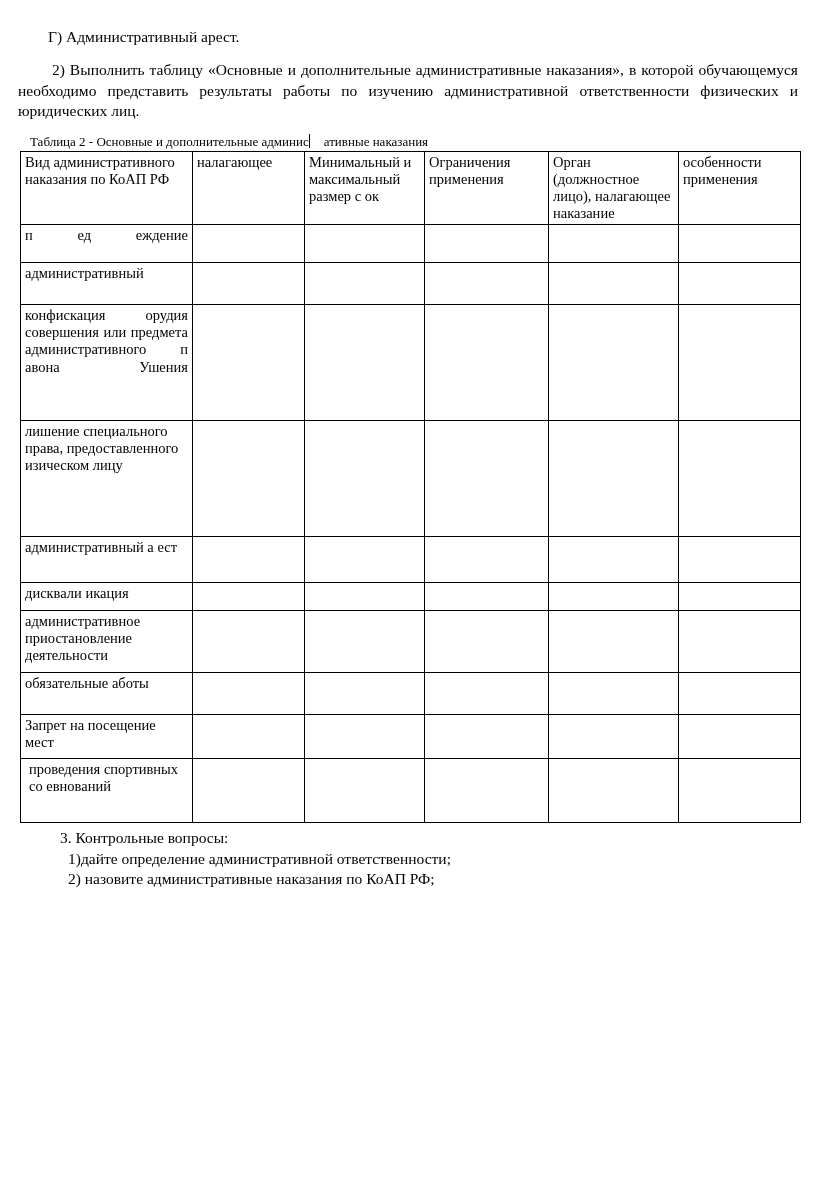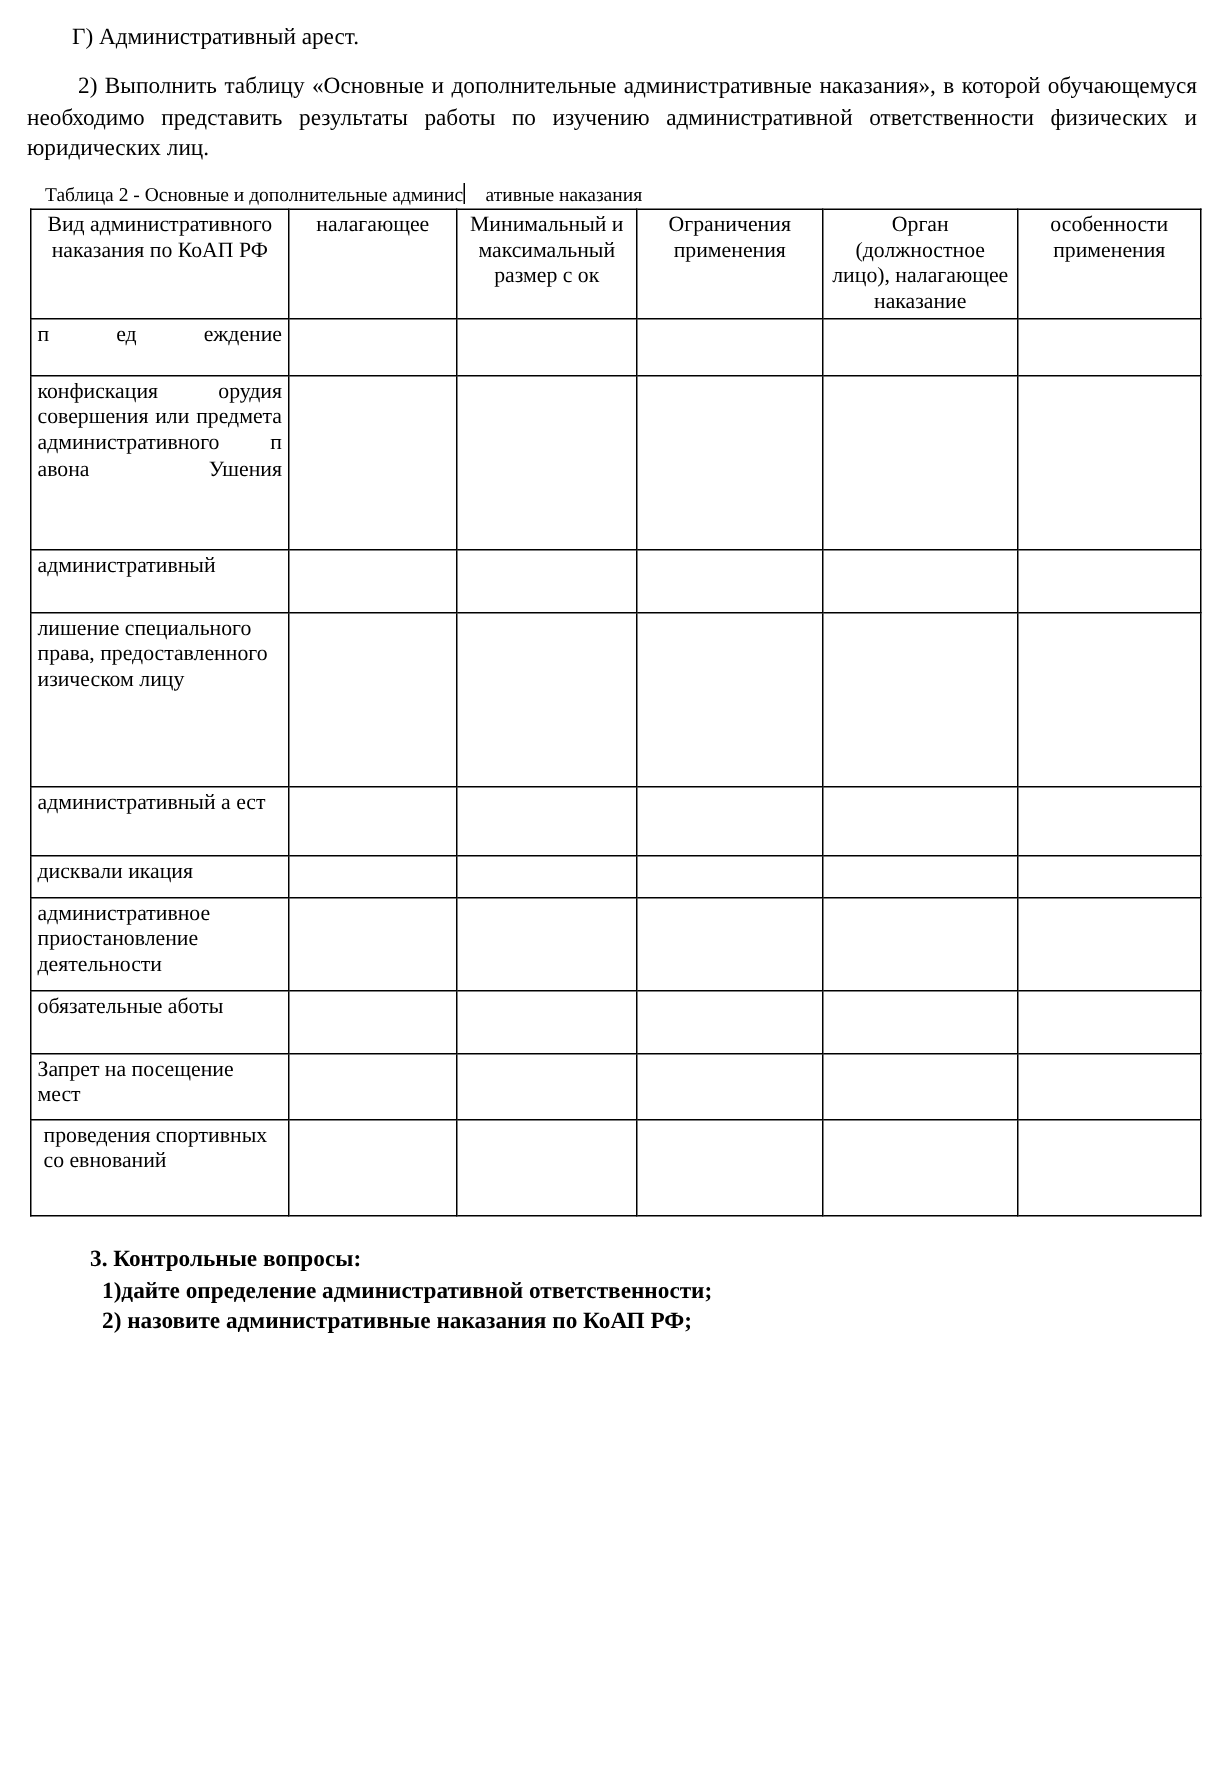--- a/index.html
+++ b/index.html
@@ -25,21 +25,21 @@
   .para {
     font-size: 15.5px;
     line-height: 1.33;
     margin: 0 0 12px 0;
     text-align: justify;
   }
   .para-indent {
     text-indent: 34px;
   }
   .line-g {
-    margin: 8px 0 0 0;
+    margin: 20px 0 0 0;
     padding-left: 30px;
     font-size: 15.5px;
   }
   .gap {
     height: 14px;
   }
   .tbl-caption {
     font-size: 13px;
     padding-left: 12px;
     margin: 6px 0 1px 0;
@@ -61,42 +61,41 @@
   }
   table.main td, table.main th {
     border: 1px solid #000000;
     vertical-align: top;
     padding: 2px 4px 2px 4px;
     font-size: 14.5px;
     line-height: 1.18;
     font-weight: normal;
   }
   table.main thead td {
-    text-align: center;
+    text-align: left;
     vertical-align: top;
   }
   td.hdr-left {
     text-align: left;
   }
   td.rowlabel {
     text-align: justify;
     text-align-last: justify;
     line-height: 1.22;
     padding-top: 1px;
     margin-left: 36px;
   }
   td.rowlabel.nojust {
     text-align: left;
     text-align-last: left;
   }
   .q-block {
-    margin-top: 19px;
+    margin-top: 5px;
     font-size: 15.5px;
     line-height: 1.33;
-    font-weight: bold;
   }
   .q-title {
     padding-left: 42px;
   }
   .q-item {
     padding-left: 50px;
   }
 </style>
 </head>
 <body>
@@ -132,30 +131,30 @@
     </thead>
     <tbody>
       <tr style="height:38px">
         <td class="rowlabel">п ед      еждение</td>
         <td></td>
         <td></td>
         <td></td>
         <td></td>
         <td></td>
       </tr>
+      <tr style="height:42px">
+        <td class="rowlabel nojust">административный</td>
+        <td></td>
+        <td></td>
+        <td></td>
+        <td></td>
+        <td></td>
+      </tr>
       <tr style="height:116px">
         <td class="rowlabel">конфискация орудия совершения или предмета административного п авона Ушения</td>
-        <td></td>
-        <td></td>
-        <td></td>
-        <td></td>
-        <td></td>
-      </tr>
-      <tr style="height:42px">
-        <td class="rowlabel nojust">административный</td>
         <td></td>
         <td></td>
         <td></td>
         <td></td>
         <td></td>
       </tr>
       <tr style="height:116px">
         <td class="rowlabel nojust">лишение специального права, предоставленного изическом лицу</td>
         <td></td>
         <td></td>

